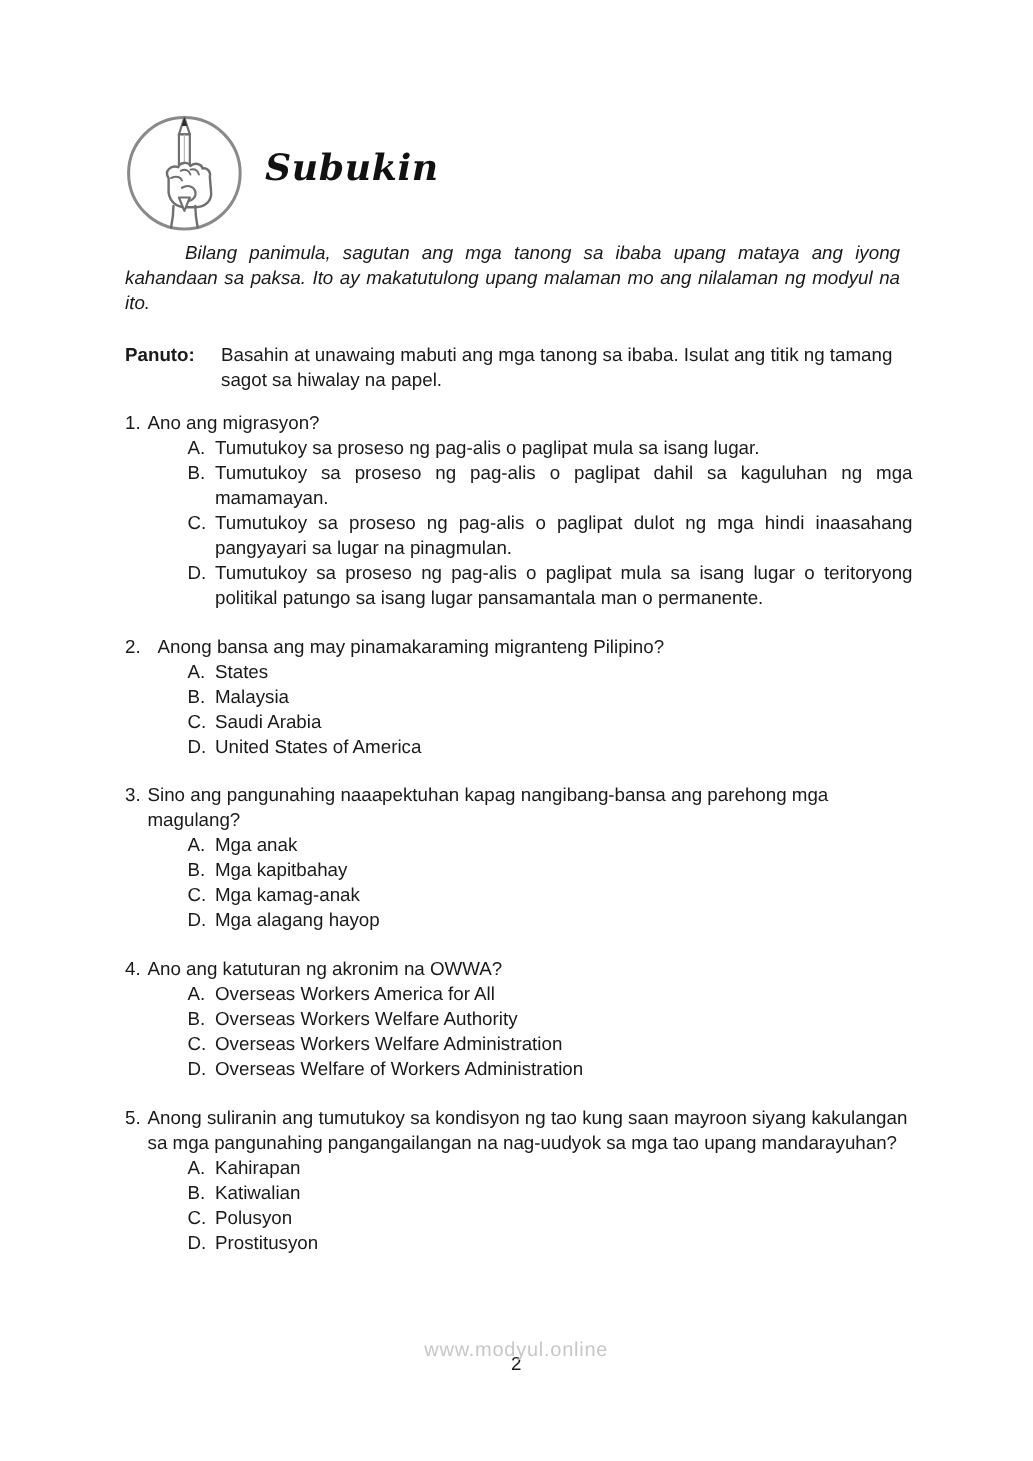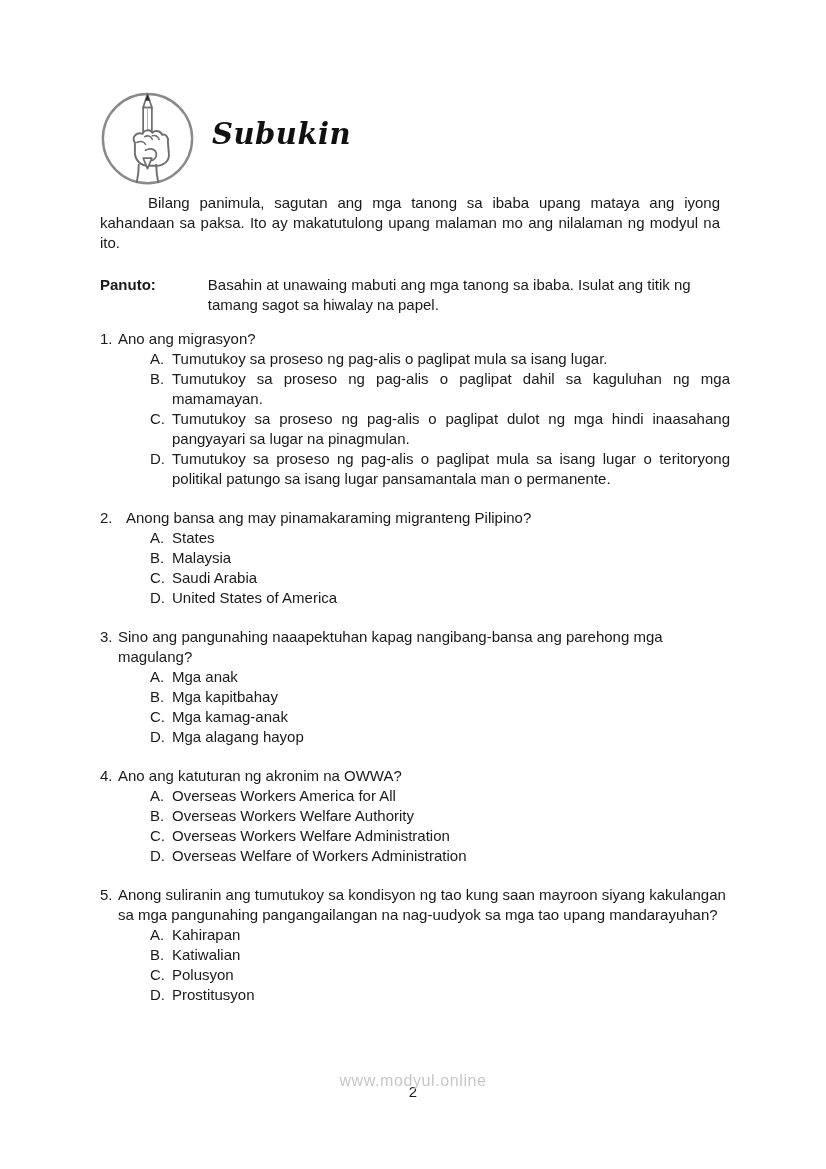--- a/index.html
+++ b/index.html
@@ -36,29 +36,29 @@
   .content {
     position: absolute;
     left: 100px;
     top: 193px;
     width: 630px;
   }
   .intro {
     width: 620px;
     text-align: justify;
     text-indent: 48px;
+    font-style: italic;
   }
   .activity-heading {
     margin-top: 13px;
     font-weight: bold;
   }
   .directions {
     margin-top: 22px;
     display: flex;
-    gap: 31px;
   }
   .directions-label {
     flex: 0 0 auto;
     font-weight: bold;
     margin-right: 5px;
   }
   .directions-text { width: 573px; margin-left: 16px; }
   .questions { margin-top: 14px; }
   .question { margin-bottom: 19px; }
   .q-line { display: flex; }

